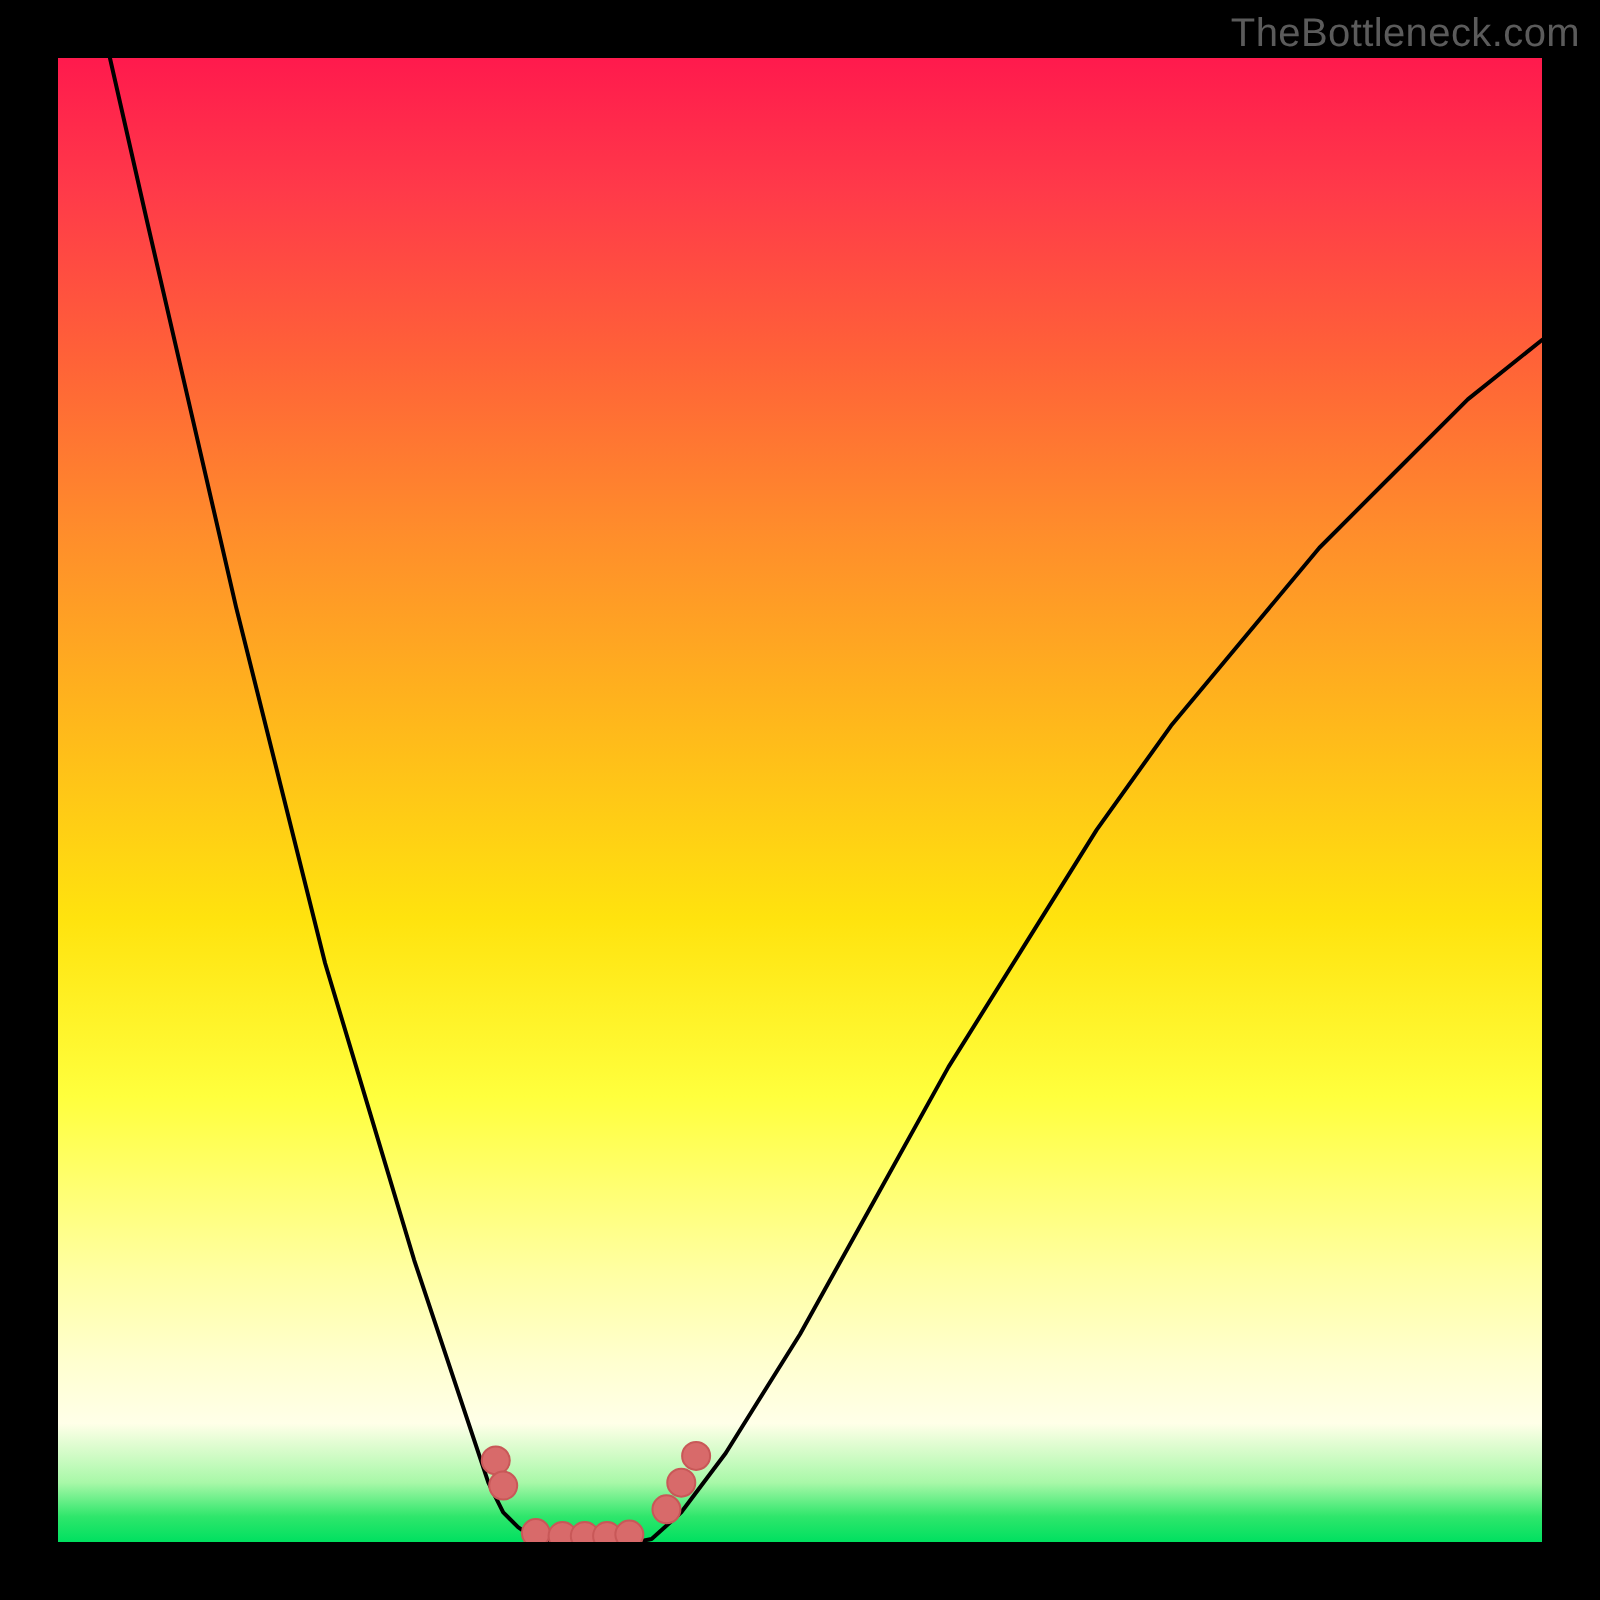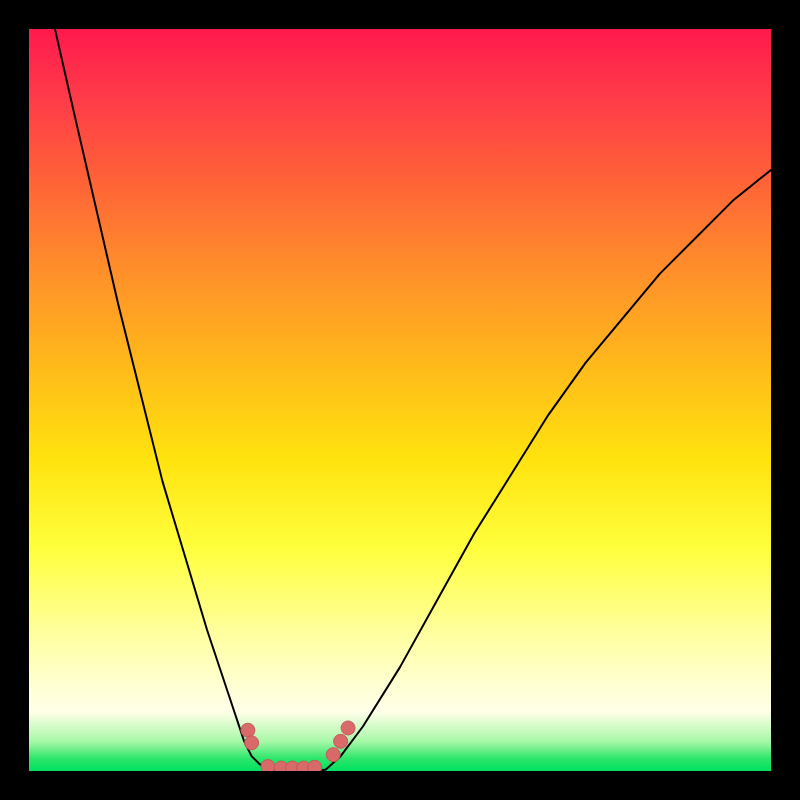--- a/index.html
+++ b/index.html
@@ -78,13 +78,14 @@
           <circle cx="252.28" cy="739.03" r="7" fill="#d86a6a" stroke="#c85858" stroke-width="1"></circle>
           <circle cx="263.41" cy="739.03" r="7" fill="#d86a6a" stroke="#c85858" stroke-width="1"></circle>
           <circle cx="274.54" cy="739.03" r="7" fill="#d86a6a" stroke="#c85858" stroke-width="1"></circle>
           <circle cx="285.67" cy="738.29" r="7" fill="#d86a6a" stroke="#c85858" stroke-width="1"></circle>
           <circle cx="304.22" cy="725.68" r="7" fill="#d86a6a" stroke="#c85858" stroke-width="1"></circle>
           <circle cx="311.64" cy="712.32" r="7" fill="#d86a6a" stroke="#c85858" stroke-width="1"></circle>
           <circle cx="319.06" cy="698.96" r="7" fill="#d86a6a" stroke="#c85858" stroke-width="1"></circle>
         </g>
     </svg>
   </div>
+  <div class="watermark">TheBottleneck.com</div>
 </div>
 
 </body></html>

